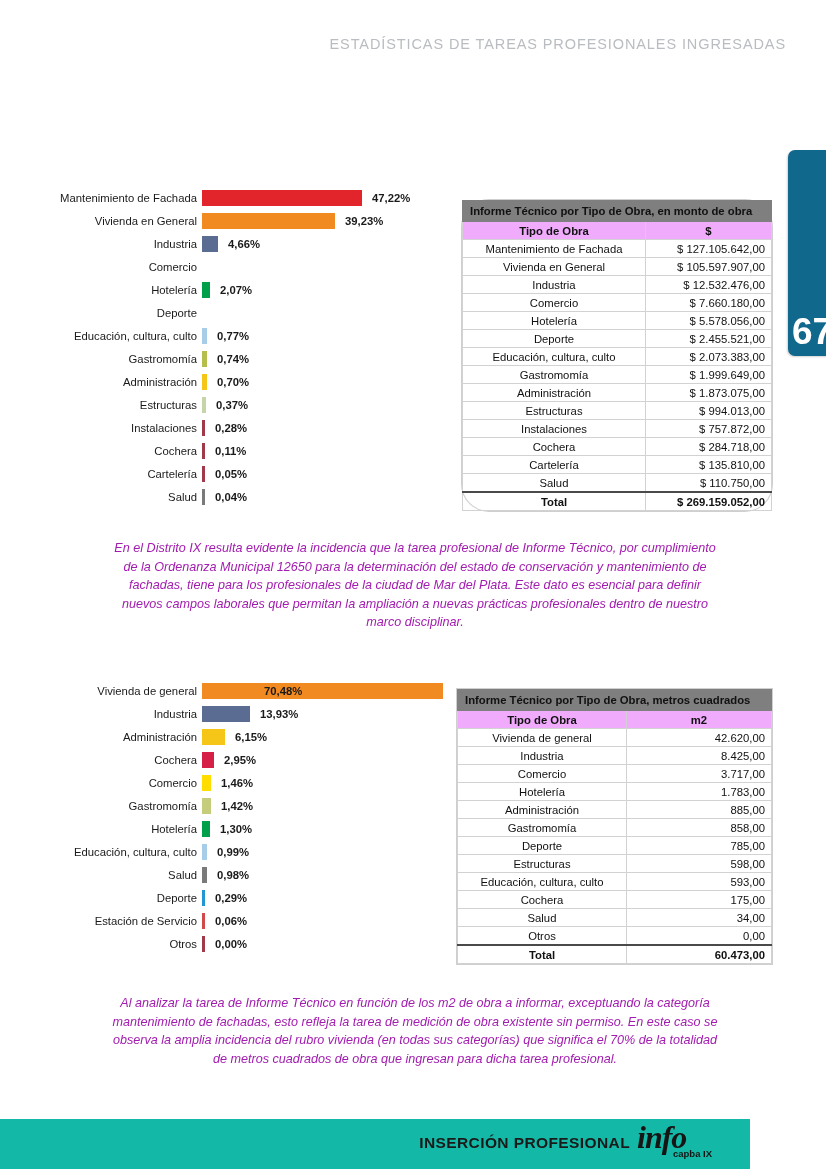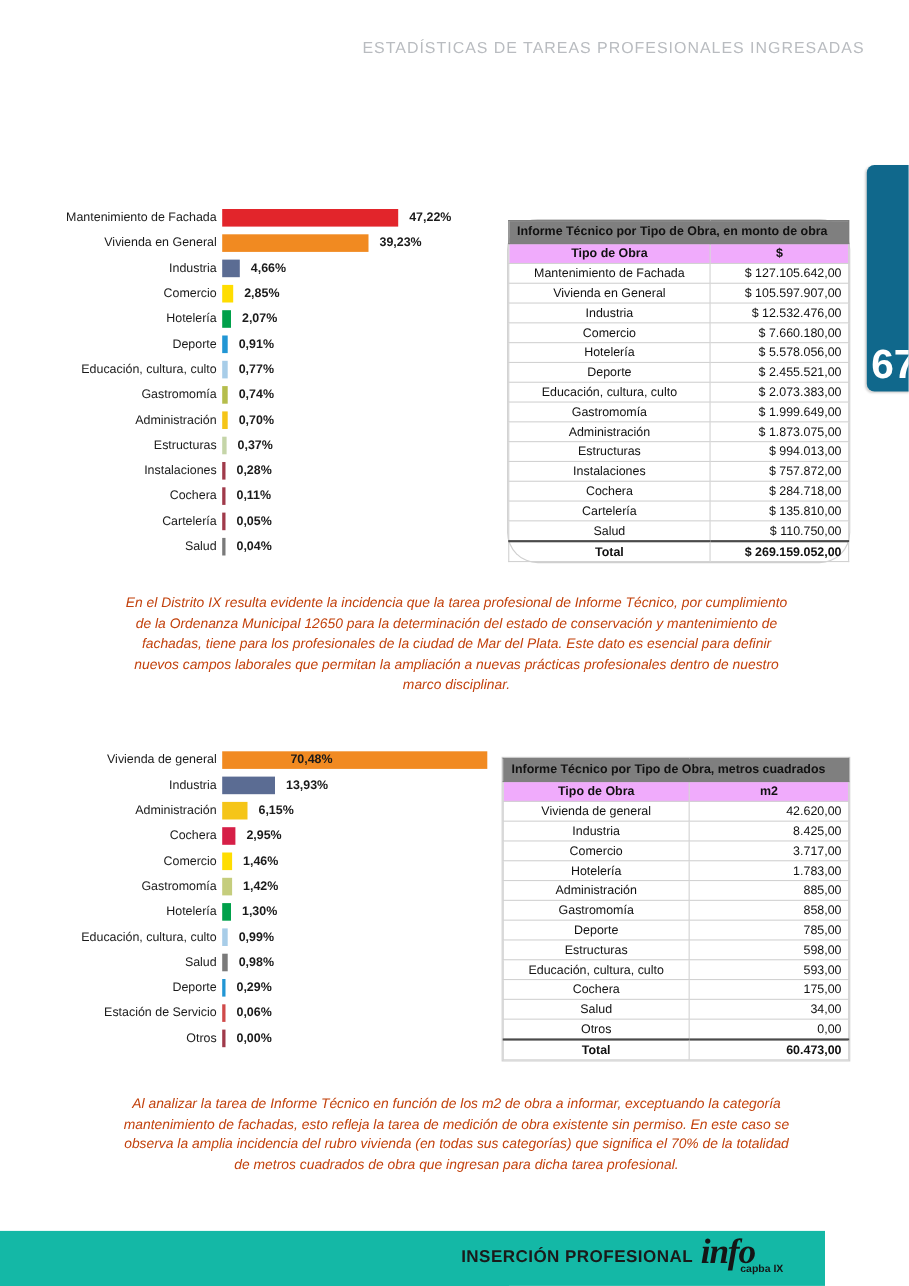--- a/index.html
+++ b/index.html
@@ -149,21 +149,21 @@
 
   
   .caption {
     position: absolute;
     left: 108px;
     width: 614px;
     text-align: center;
     font-style: italic;
     font-size: 12.6px;
     line-height: 18.6px;
-    color: #c2410c;
+    color: #a21caf;
     font-family: "Liberation Sans", sans-serif;
   }
 
   
   .footer-band {
     position: absolute;
     left: 0;
     bottom: 0;
     width: 750px;
     height: 50px;
@@ -234,38 +234,30 @@
     </div>
     <div class="chart-row">
       <div class="chart-label">Industria</div>
       <div class="chart-plot">
         <span class="chart-bar" style="width: 16px; background: rgb(91, 108, 147);"></span>
         <span class="chart-value">4,66%</span>
       </div>
     </div>
     <div class="chart-row">
       <div class="chart-label">Comercio</div>
-      <div class="chart-plot">
-        <span class="chart-bar" style="width: 10px; background: rgb(255, 221, 0);"></span>
-        <span class="chart-value">2,85%</span>
-      </div>
     </div>
     <div class="chart-row">
       <div class="chart-label">Hotelería</div>
       <div class="chart-plot">
         <span class="chart-bar" style="width: 8px; background: rgb(0, 160, 74);"></span>
         <span class="chart-value">2,07%</span>
       </div>
     </div>
     <div class="chart-row">
       <div class="chart-label">Deporte</div>
-      <div class="chart-plot">
-        <span class="chart-bar" style="width: 5px; background: rgb(33, 150, 212);"></span>
-        <span class="chart-value">0,91%</span>
-      </div>
     </div>
     <div class="chart-row">
       <div class="chart-label">Educación, cultura, culto</div>
       <div class="chart-plot">
         <span class="chart-bar" style="width: 5px; background: rgb(168, 205, 232);"></span>
         <span class="chart-value">0,77%</span>
       </div>
     </div>
     <div class="chart-row">
       <div class="chart-label">Gastromomía</div>

